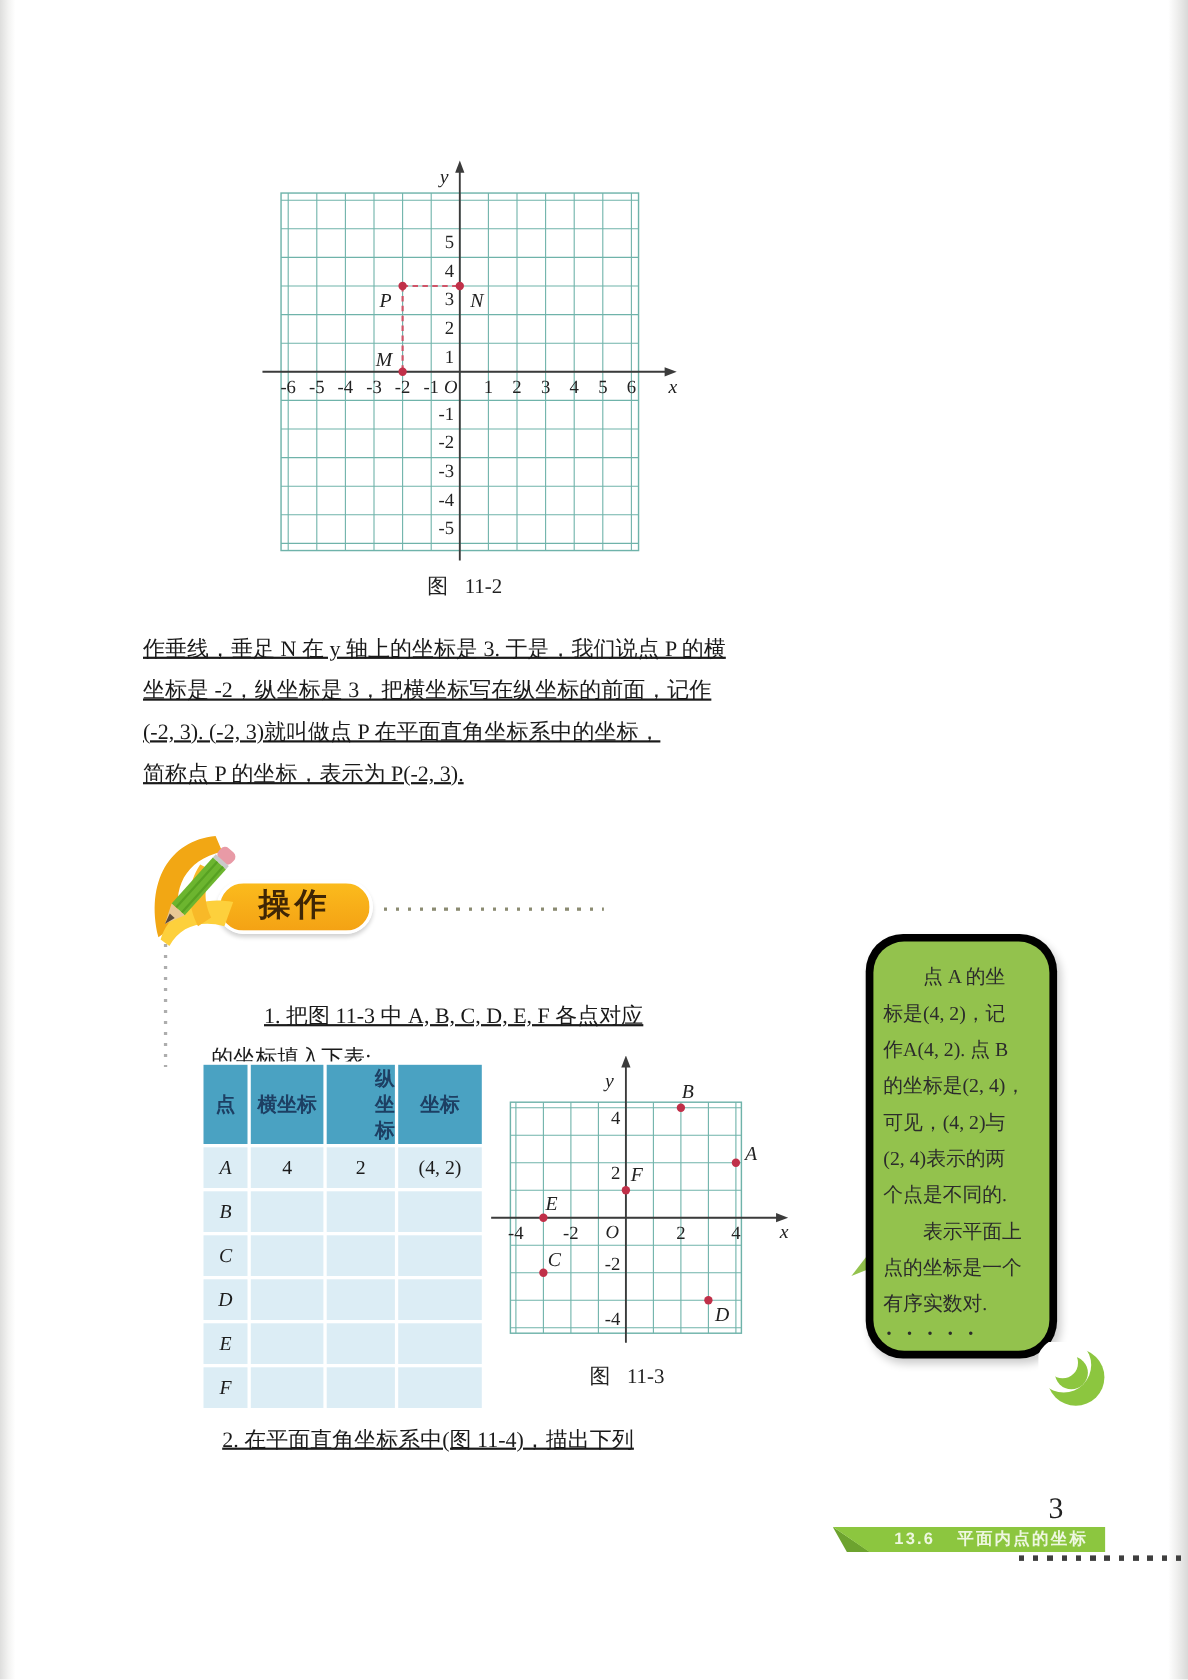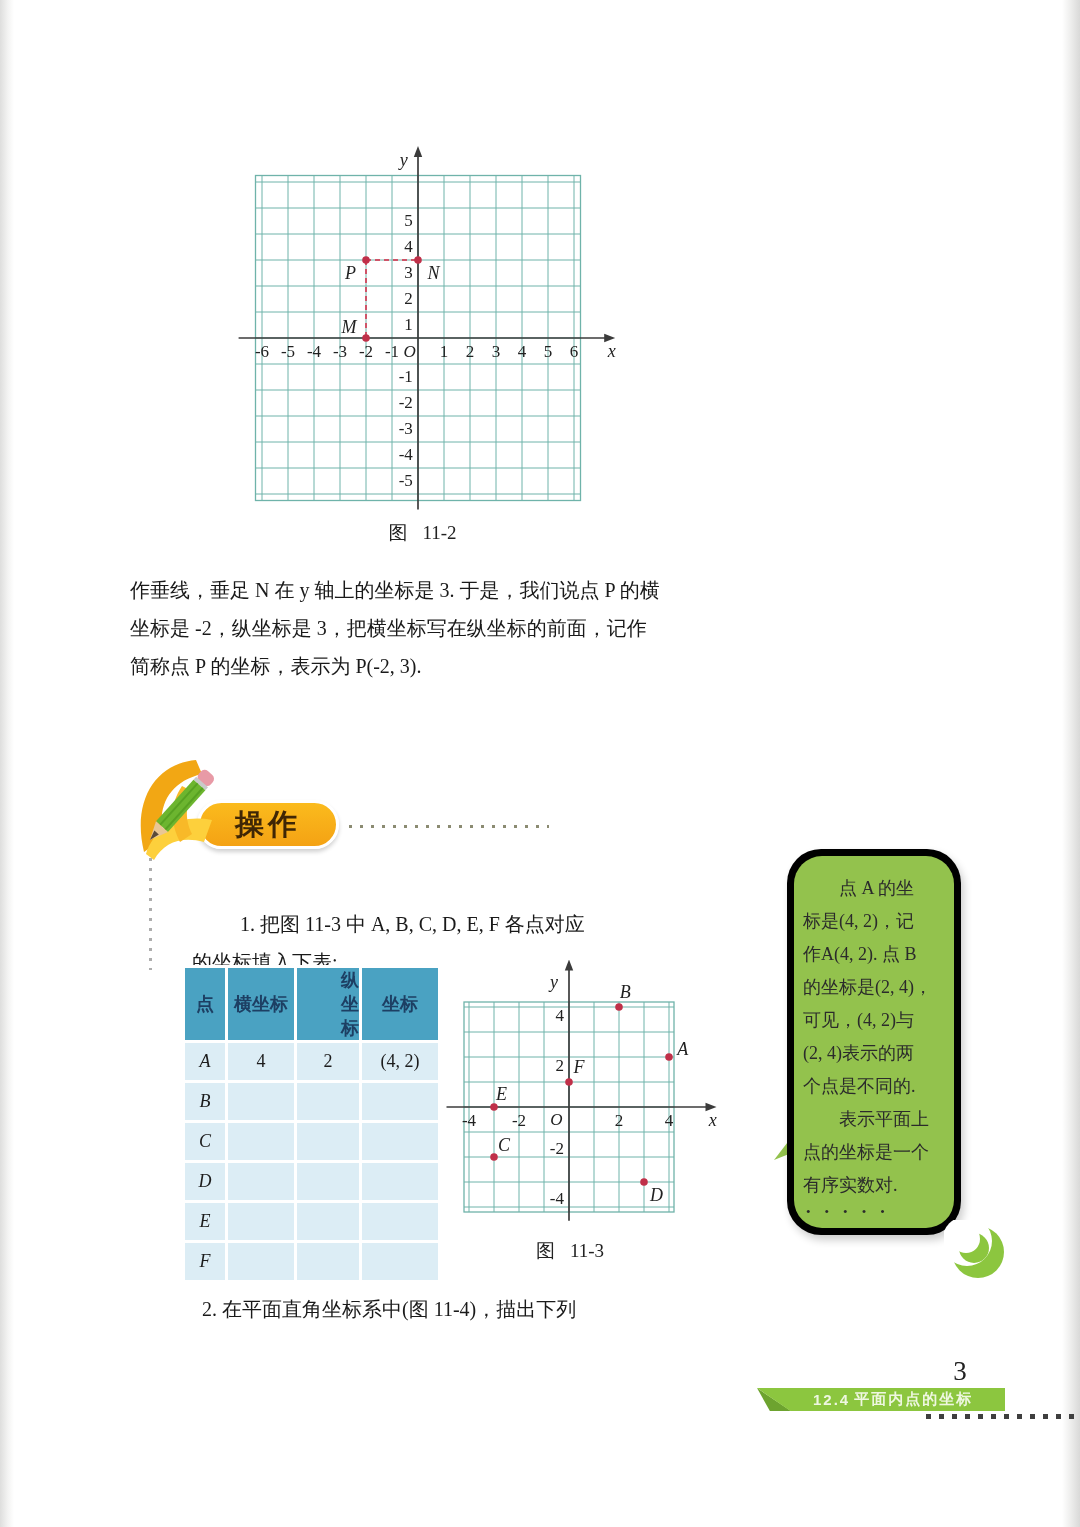--- a/index.html
+++ b/index.html
@@ -13,28 +13,28 @@
     background:linear-gradient(90deg,#dededd 0,#f3f3f2 55%,#ffffff 100%); }
   .edge-right { position:absolute; right:0; top:0; bottom:0; width:18px;
     background:linear-gradient(270deg,#d9d9d8 0,#efefee 55%,#ffffff 100%); }
 
   .fig-svg { position:absolute; }
   .fig-caption { position:absolute; text-align:center; font-size:19px; color:#222;
     font-family:"Liberation Serif","DejaVu Serif",serif; letter-spacing:1px; }
   .fig-caption .num { margin-left:14px; letter-spacing:0; }
 
   .para { position:absolute; font-size:20px; line-height:38px; color:#1a1a1a; }
-  .para .ln { white-space:nowrap; }
+  .para .ln { white-space:nowrap;text-decoration:underline; }
 
   .pencil-badge-icon { position:absolute; left:124px; top:756px; z-index:3; }
   .activity-pill { position:absolute; left:197px; top:800px; width:142px; height:49px;
     background:linear-gradient(180deg,#fbbb1d 0,#f4a214 100%);
     border:3px solid #ffffff; border-radius:25px; z-index:2;
     box-shadow:0 3px 4px rgba(0,0,0,0.18);
-    display:flex; align-items:center; justify-content:center; }
+    display:flex; justify-content:center; }
   .activity-pill span { font-family:"Liberation Sans","DejaVu Sans",sans-serif;
     font-weight:bold; font-size:29px; color:#3f2605; letter-spacing:4px; }
   .leader-dots { position:absolute; left:349px; top:825px; width:200px; height:3px;
     background:repeating-linear-gradient(90deg,#8b8b72 0 3px,transparent 3px 11px); }
   .vdots { position:absolute; left:149px; top:858px; width:3px; height:112px;
     background:repeating-linear-gradient(180deg,#adadad 0 3px,transparent 3px 10px); }
 
   .coords-table { position:absolute; left:182px; top:965px; border-collapse:separate;
     border-spacing:3px; background:#ffffff; }
   .coords-table th { background:#4aa2c2; color:#1d3f63; font-weight:bold;
@@ -57,21 +57,21 @@
 
   .page-number { position:absolute; left:938px; top:1356px; width:44px; text-align:center;
     font-size:27px; color:#222; }
   .banner-fold { position:absolute; left:757px; top:1388px; width:34px; height:23px;
     background:#6da32f; clip-path:polygon(0 0,100% 100%,38% 100%); }
   .section-banner { position:absolute; left:757px; top:1388px; width:248px; height:23px;
     background:#8cc63f; clip-path:polygon(0 0,100% 0,100% 100%,13.5% 100%);
     display:flex; align-items:center; padding-left:56px;
     font-family:"Liberation Sans","DejaVu Sans",sans-serif; font-weight:bold;
     font-size:15px; color:#eef7e0; letter-spacing:2px; }
-  .section-banner .ttl { margin-left:4px; }
+  .section-banner .ttl { margin-left:20px; }
   .footer-dots { position:absolute; left:926px; top:1414px; width:154px; height:5px;
     background:repeating-linear-gradient(90deg,#3f3f3f 0 5px,transparent 5px 13px); }
 </style>
 </head>
 <body>
 
 <div id="page">
   <div class="edge-left"></div>
   <div class="edge-right"></div>
 
@@ -141,20 +141,21 @@
       <circle cx="181" cy="205" r="3.8" fill="#c03049"></circle>
       <text x="164.10000000000002" y="199.60000000000002" text-anchor="middle" font-size="18" fill="#222" font-family="&quot;Liberation Serif&quot;,&quot;DejaVu Serif&quot;,serif" font-style="italic">M</text>
     </svg>
   <div class="fig-caption" style="left:185px;top:520px;width:475px;text-align:center;">
     <span>图</span><span class="num">11-2</span>
   </div>
 
   <div class="para" style="left:130px;top:571px;width:540px;">
     <div class="ln">作垂线，垂足 N 在 y 轴上的坐标是 3. 于是，我们说点 P 的横</div>
     <div class="ln">坐标是 -2，纵坐标是 3，把横坐标写在纵坐标的前面，记作</div>
+    <div class="ln">(-2, 3). (-2, 3)就叫做点 P 在平面直角坐标系中的坐标，</div>
     <div class="ln">简称点 P 的坐标，表示为 P(-2, 3).</div>
   </div>
 
   <svg class="pencil-badge-icon" width="100" height="110" viewBox="0 0 100 110">
     <path d="M72,4 C30,8 8,46 20,96 L40,82 C32,52 44,26 78,18 Z" fill="#f2a714"></path>
     <path d="M22,98 C30,72 56,58 88,64 L80,86 C58,80 40,86 30,104 Z" fill="#fdd03c"></path>
     <path d="M58,30 C46,48 46,66 56,86 L68,78 C60,62 62,46 70,36 Z" fill="#f8b928"></path>
     <g transform="rotate(42 52 55)">
       <rect x="44" y="4" width="16" height="13" rx="5" fill="#e89aa6"></rect>
       <rect x="44" y="16" width="16" height="4" fill="#c9c9c9"></rect>
@@ -303,17 +304,17 @@
     <circle cx="22" cy="19" r="14" fill="#ffffff"></circle>
   </svg>
 
   <div class="para" style="left:145px;top:1290px;width:570px;text-indent:57px;">
     <div class="ln">2. 在平面直角坐标系中(图 11-4)，描出下列</div>
   </div>
 
   <div class="page-number">3</div>
   <div class="banner-fold"></div>
   <div class="section-banner">
-    <span>12.4</span>
+    <span>13.6</span>
     <span class="ttl">平面内点的坐标</span>
   </div>
   <div class="footer-dots"></div>
 </div>
 
 </body></html>

